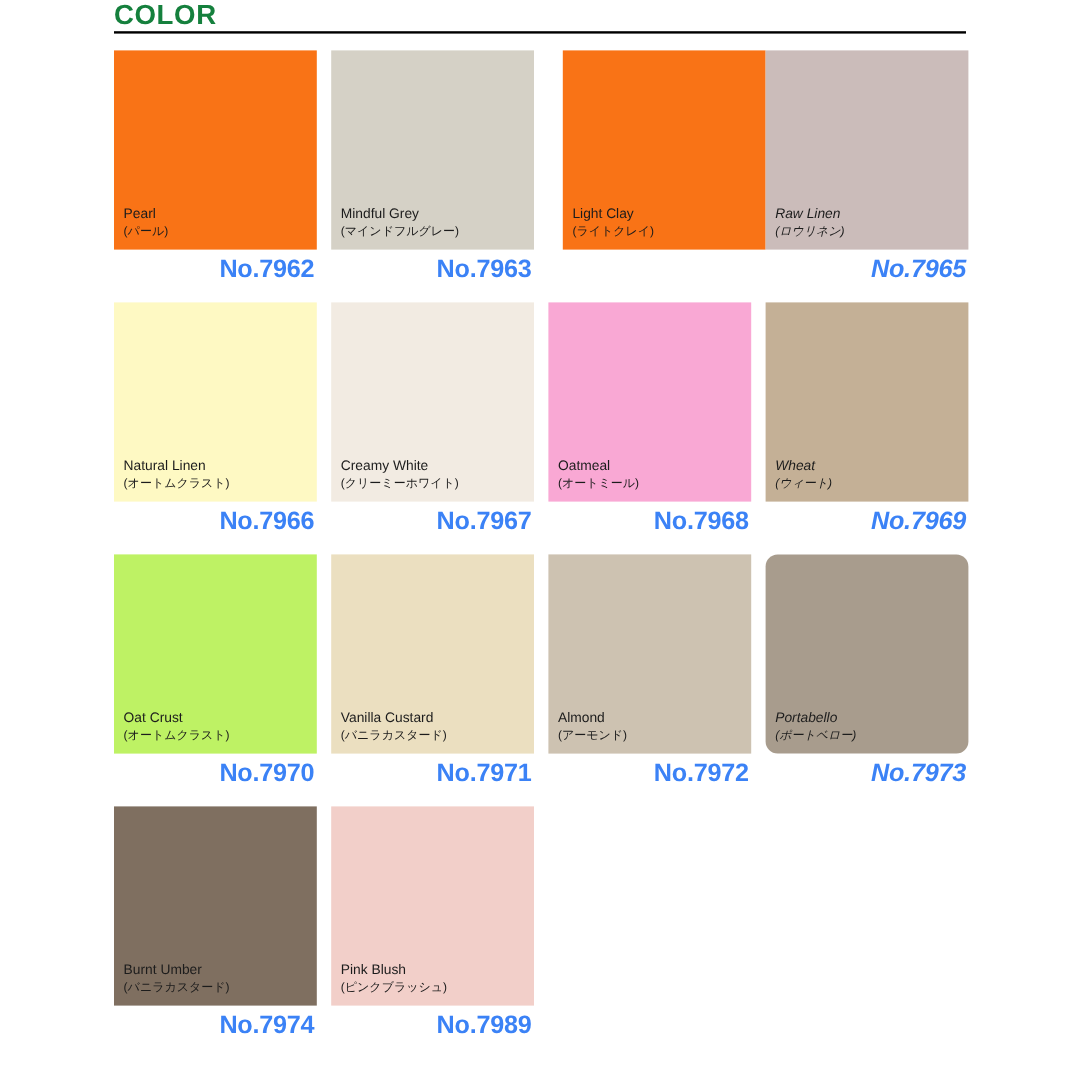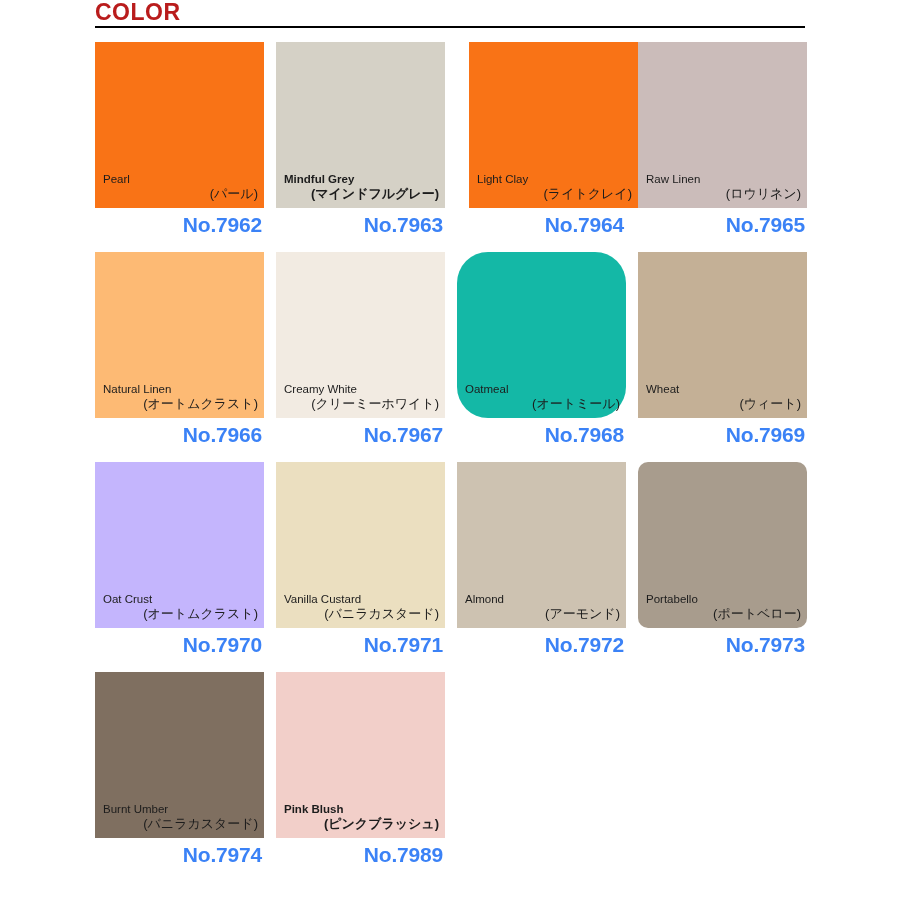--- a/index.html
+++ b/index.html
@@ -26,21 +26,21 @@
     left: 95px;
     top: 0px;
     width: 710px;
   }
   .header-title {
     font-size: 23px;
     font-weight: bold;
     letter-spacing: 0.5px;
     line-height: 24px;
     padding-bottom: 2px;
-    color: #b91c1c;
+    color: #15803d;
   }
   .header-rule {
     width: 710px;
     height: 2px;
     background: #000000;
   }
   
   .grid {
     position: absolute;
     left: 95px;
@@ -49,45 +49,45 @@
     display: flex;
     flex-wrap: wrap;
   }
   .cell {
     width: 169px;
     margin-right: 12px;
     margin-bottom: 12px;
   }
   .cell.last-in-row {
     margin-right: 0;
+    font-style: italic;
   }
   .swatch {
     position: relative;
     width: 169px;
     height: 166px;
     box-sizing: border-box;
   }
   .swatch-labels {
     position: absolute;
     left: 8px;
     bottom: 7px;
     right: 6px;
   }
   .name-en {
     font-size: 11.5px;
     line-height: 15px;
     color: #1c1c1c;
     white-space: nowrap;
   }
   .name-jp {
-    font-size: 13px;
+    font-size: 10px;
     line-height: 14px;
     color: #1c1c1c;
     white-space: nowrap;
-    text-align: right;
   }
   .code {
     font-size: 21px;
     font-weight: bold;
     text-align: right;
     line-height: 30px;
     padding-top: 2px;
     padding-right: 2px;
     color: #3b82f6;
     letter-spacing: -0.2px;
@@ -107,84 +107,83 @@
       <div class="cell">
         <div class="swatch" style="background: #f97316;">
           <div class="swatch-labels">
             <div class="name-en">Pearl</div>
             <div class="name-jp">(パール)</div>
           </div>
         </div>
         <div class="code">No.7962</div>
       </div>
       <div class="cell">
-        <div class="swatch" style="background: rgb(213, 209, 198); font-weight: bold;">
+        <div class="swatch" style="background: rgb(213, 209, 198);">
           <div class="swatch-labels">
             <div class="name-en">Mindful Grey</div>
             <div class="name-jp">(マインドフルグレー)</div>
           </div>
         </div>
         <div class="code">No.7963</div>
       </div>
       <div class="cell">
         <div class="swatch" style="background: #f97316; margin-left: 12px;">
           <div class="swatch-labels">
             <div class="name-en">Light Clay</div>
             <div class="name-jp">(ライトクレイ)</div>
           </div>
         </div>
-        <div class="code">No.7964</div>
       </div>
       <div class="cell last-in-row">
         <div class="swatch" style="background: rgb(203, 188, 186);">
           <div class="swatch-labels">
             <div class="name-en">Raw Linen</div>
             <div class="name-jp">(ロウリネン)</div>
           </div>
         </div>
         <div class="code">No.7965</div>
       </div>
       <div class="cell">
-        <div class="swatch" style="background: #fdba74;">
+        <div class="swatch" style="background: #fef9c3;">
           <div class="swatch-labels">
             <div class="name-en">Natural Linen</div>
             <div class="name-jp">(オートムクラスト)</div>
           </div>
         </div>
         <div class="code">No.7966</div>
       </div>
       <div class="cell">
         <div class="swatch" style="background: rgb(242, 235, 226);">
           <div class="swatch-labels">
             <div class="name-en">Creamy White</div>
             <div class="name-jp">(クリーミーホワイト)</div>
           </div>
         </div>
         <div class="code">No.7967</div>
       </div>
       <div class="cell">
-        <div class="swatch" style="background: #14b8a6; border-radius: 31px;">
+        <div class="swatch" style="background: #f9a8d4;">
           <div class="swatch-labels">
             <div class="name-en">Oatmeal</div>
             <div class="name-jp">(オートミール)</div>
           </div>
         </div>
         <div class="code">No.7968</div>
       </div>
       <div class="cell last-in-row">
         <div class="swatch" style="background: rgb(196, 176, 150);">
           <div class="swatch-labels">
             <div class="name-en">Wheat</div>
             <div class="name-jp">(ウィート)</div>
           </div>
         </div>
         <div class="code">No.7969</div>
       </div>
       <div class="cell">
-        <div class="swatch" style="background: #c4b5fd;">
+        <div class="swatch" style="background: #bef264;">
           <div class="swatch-labels">
             <div class="name-en">Oat Crust</div>
             <div class="name-jp">(オートムクラスト)</div>
           </div>
         </div>
         <div class="code">No.7970</div>
       </div>
       <div class="cell">
         <div class="swatch" style="background: rgb(235, 223, 192);">
           <div class="swatch-labels">
@@ -215,21 +214,21 @@
       <div class="cell">
         <div class="swatch" style="background: rgb(127, 111, 96);">
           <div class="swatch-labels">
             <div class="name-en">Burnt Umber</div>
             <div class="name-jp">(バニラカスタード)</div>
           </div>
         </div>
         <div class="code">No.7974</div>
       </div>
       <div class="cell">
-        <div class="swatch" style="background: rgb(242, 207, 201); font-weight: bold;">
+        <div class="swatch" style="background: rgb(242, 207, 201);">
           <div class="swatch-labels">
             <div class="name-en">Pink Blush</div>
             <div class="name-jp">(ピンクブラッシュ)</div>
           </div>
         </div>
         <div class="code">No.7989</div>
       </div>
     </div>
 
 </div>

